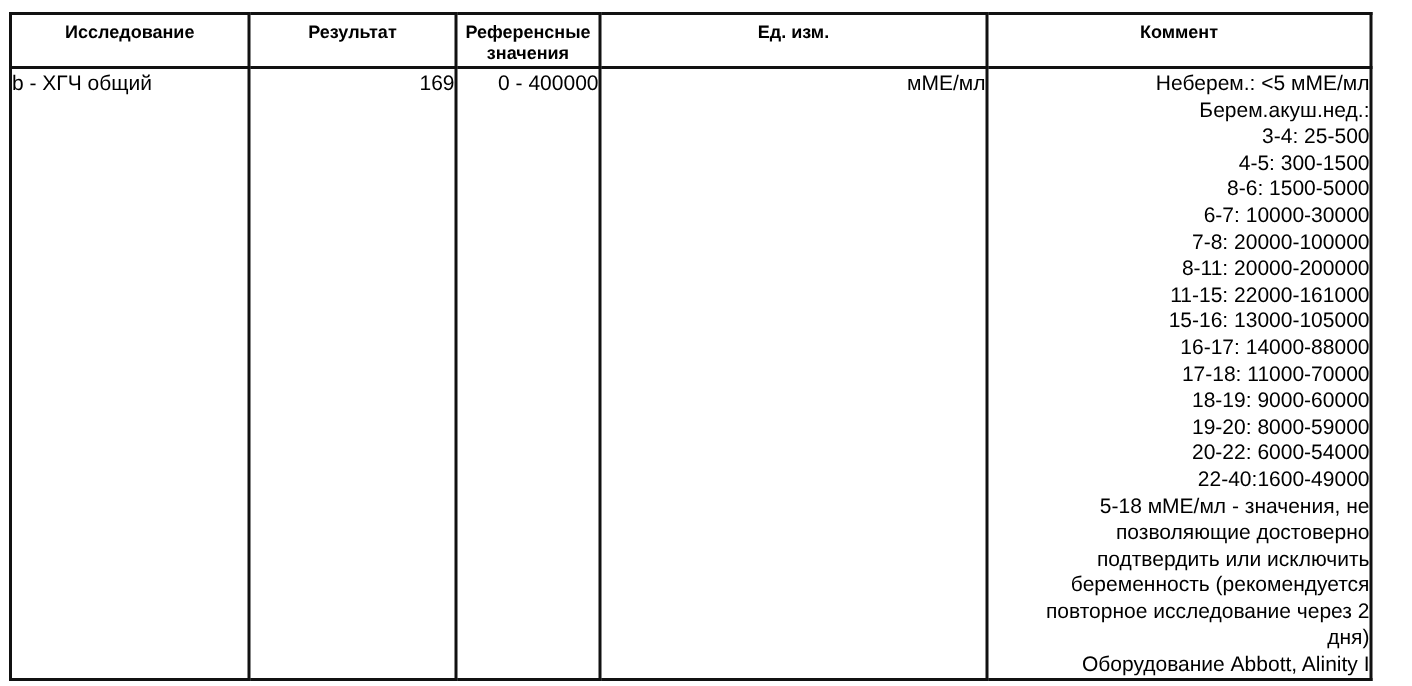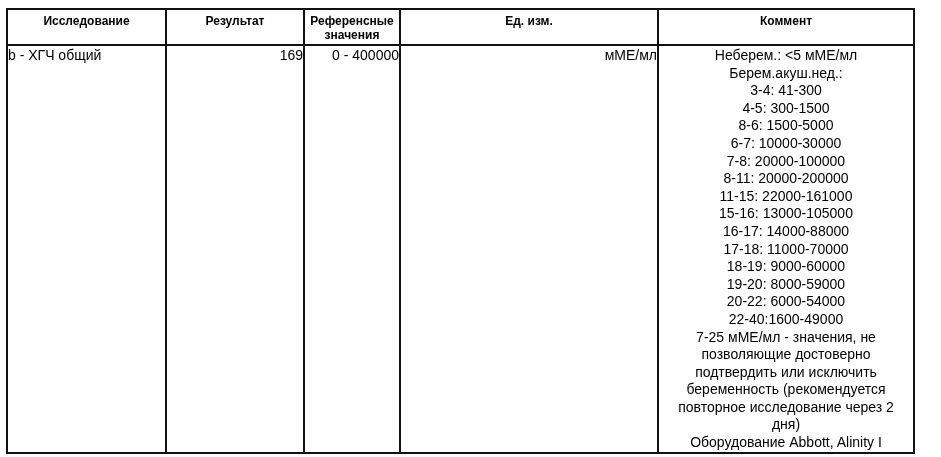--- a/index.html
+++ b/index.html
@@ -18,21 +18,21 @@
   table.results th {
     font-weight: bold; font-size: 12px; line-height: 14px;
     height: 30px; text-align: center; padding-top: 4px;
   }
   table.results td {
     font-size: 14px; line-height: 17.6px; padding-top: 1px;
     height: 404px;
   }
   td.left { text-align: left; padding-left: 1px; margin-top: 20px; }
   td.center { text-align: right; }
-  td.comment { text-align: center; padding-left: 1px; }
+  td.comment { text-align: right; padding-left: 1px; }
   .line { display: block; }
 </style>
 </head>
 <body>
 
 <table class="results">
   <colgroup>
     <col style="width:159px">
     <col style="width:138px">
     <col style="width:96px">
@@ -50,35 +50,35 @@
   </thead>
   <tbody>
     <tr>
       <td class="left">b - ХГЧ общий</td>
       <td class="center">169</td>
       <td class="center">0 - 400000</td>
       <td class="center">мМЕ/мл</td>
       <td class="comment">
         <span class="line">Неберем.: &lt;5 мМЕ/мл</span>
         <span class="line">Берем.акуш.нед.:</span>
-        <span class="line">3-4: 41-300</span>
+        <span class="line">3-4: 25-500</span>
         <span class="line">4-5: 300-1500</span>
         <span class="line">8-6: 1500-5000</span>
         <span class="line">6-7: 10000-30000</span>
         <span class="line">7-8: 20000-100000</span>
         <span class="line">8-11: 20000-200000</span>
         <span class="line">11-15: 22000-161000</span>
         <span class="line">15-16: 13000-105000</span>
         <span class="line">16-17: 14000-88000</span>
         <span class="line">17-18: 11000-70000</span>
         <span class="line">18-19: 9000-60000</span>
         <span class="line">19-20: 8000-59000</span>
         <span class="line">20-22: 6000-54000</span>
         <span class="line">22-40:1600-49000</span>
-        <span class="line">7-25 мМЕ/мл - значения, не</span>
+        <span class="line">5-18 мМЕ/мл - значения, не</span>
         <span class="line">позволяющие достоверно</span>
         <span class="line">подтвердить или исключить</span>
         <span class="line">беременность (рекомендуется</span>
         <span class="line">повторное исследование через 2</span>
         <span class="line">дня)</span>
         <span class="line">Оборудование Abbott, Alinity I</span>
       </td>
     </tr>
   </tbody>
 </table>

